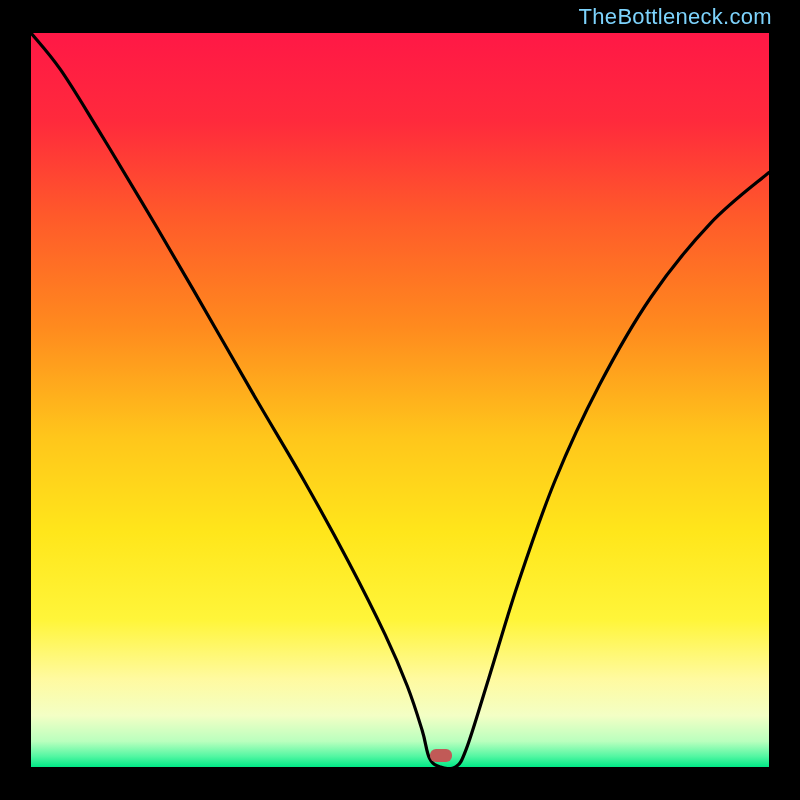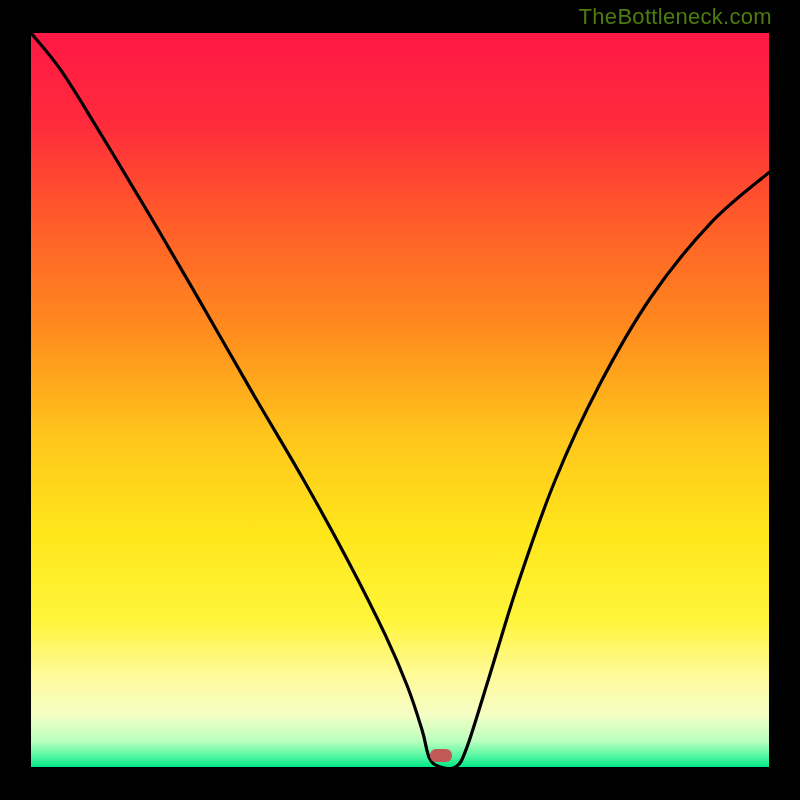--- a/index.html
+++ b/index.html
@@ -33,21 +33,21 @@
     width: 100%;
     height: 100%;
   }
   .marker {
     position: absolute;
     border-radius: 6px;
     background: #cd5c5c;
   }
   .watermark {
     position: absolute;
-    color: #4d7c0f;
+    color: #7dd3fc;
     font-size: 22px;
     font-weight: 500;
     letter-spacing: 0.3px;
   }
 </style>
 </head>
 <body>
 
 <div class="frame" style="left:0;top:0;width:800px;height:800px;"></div>
 

